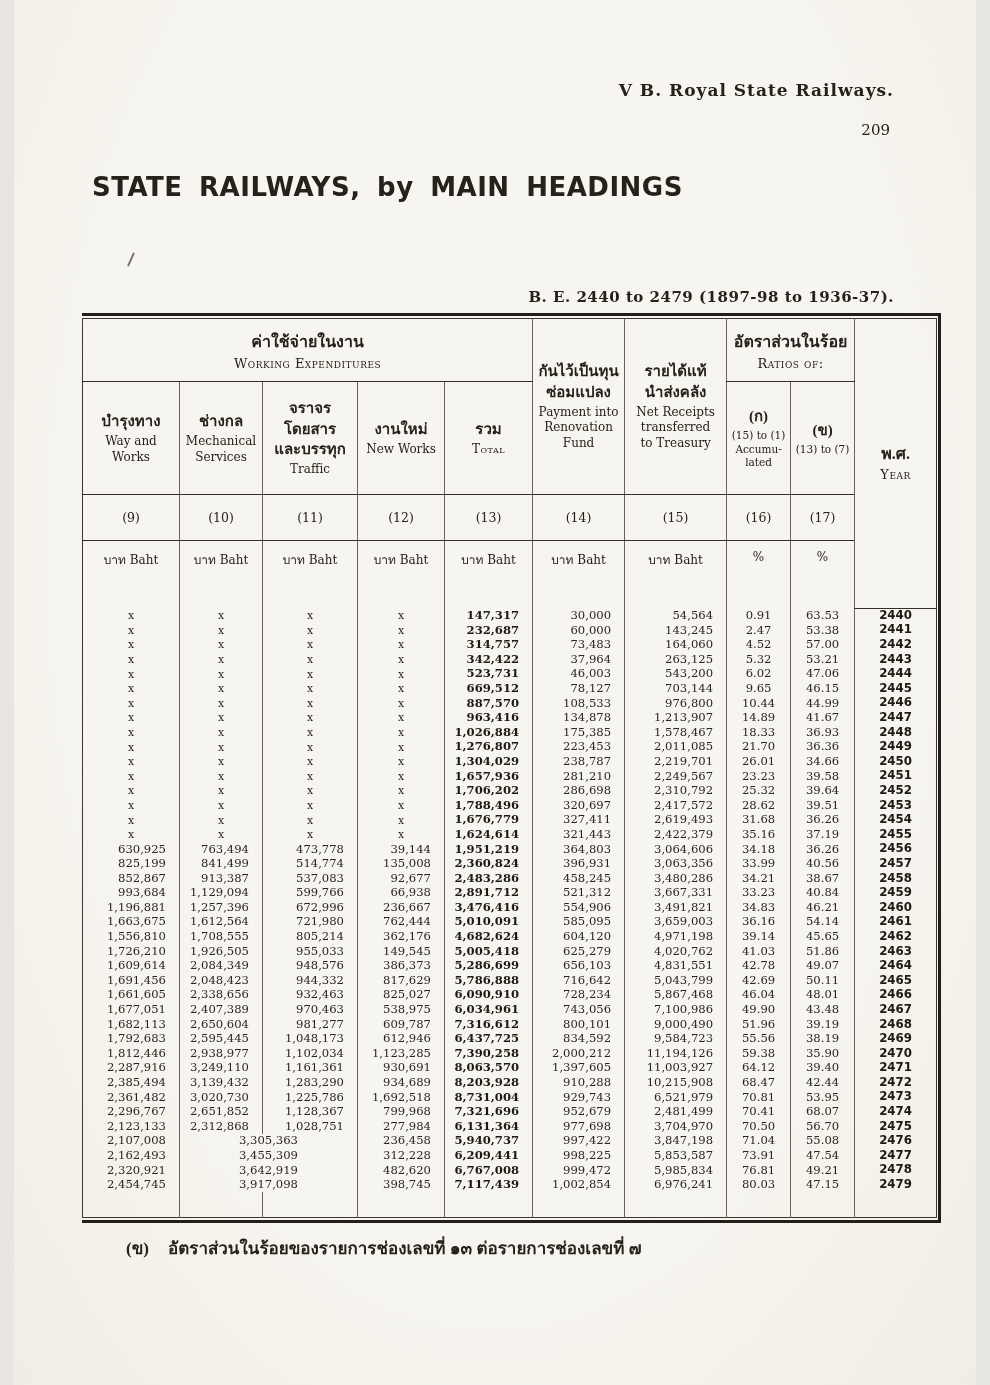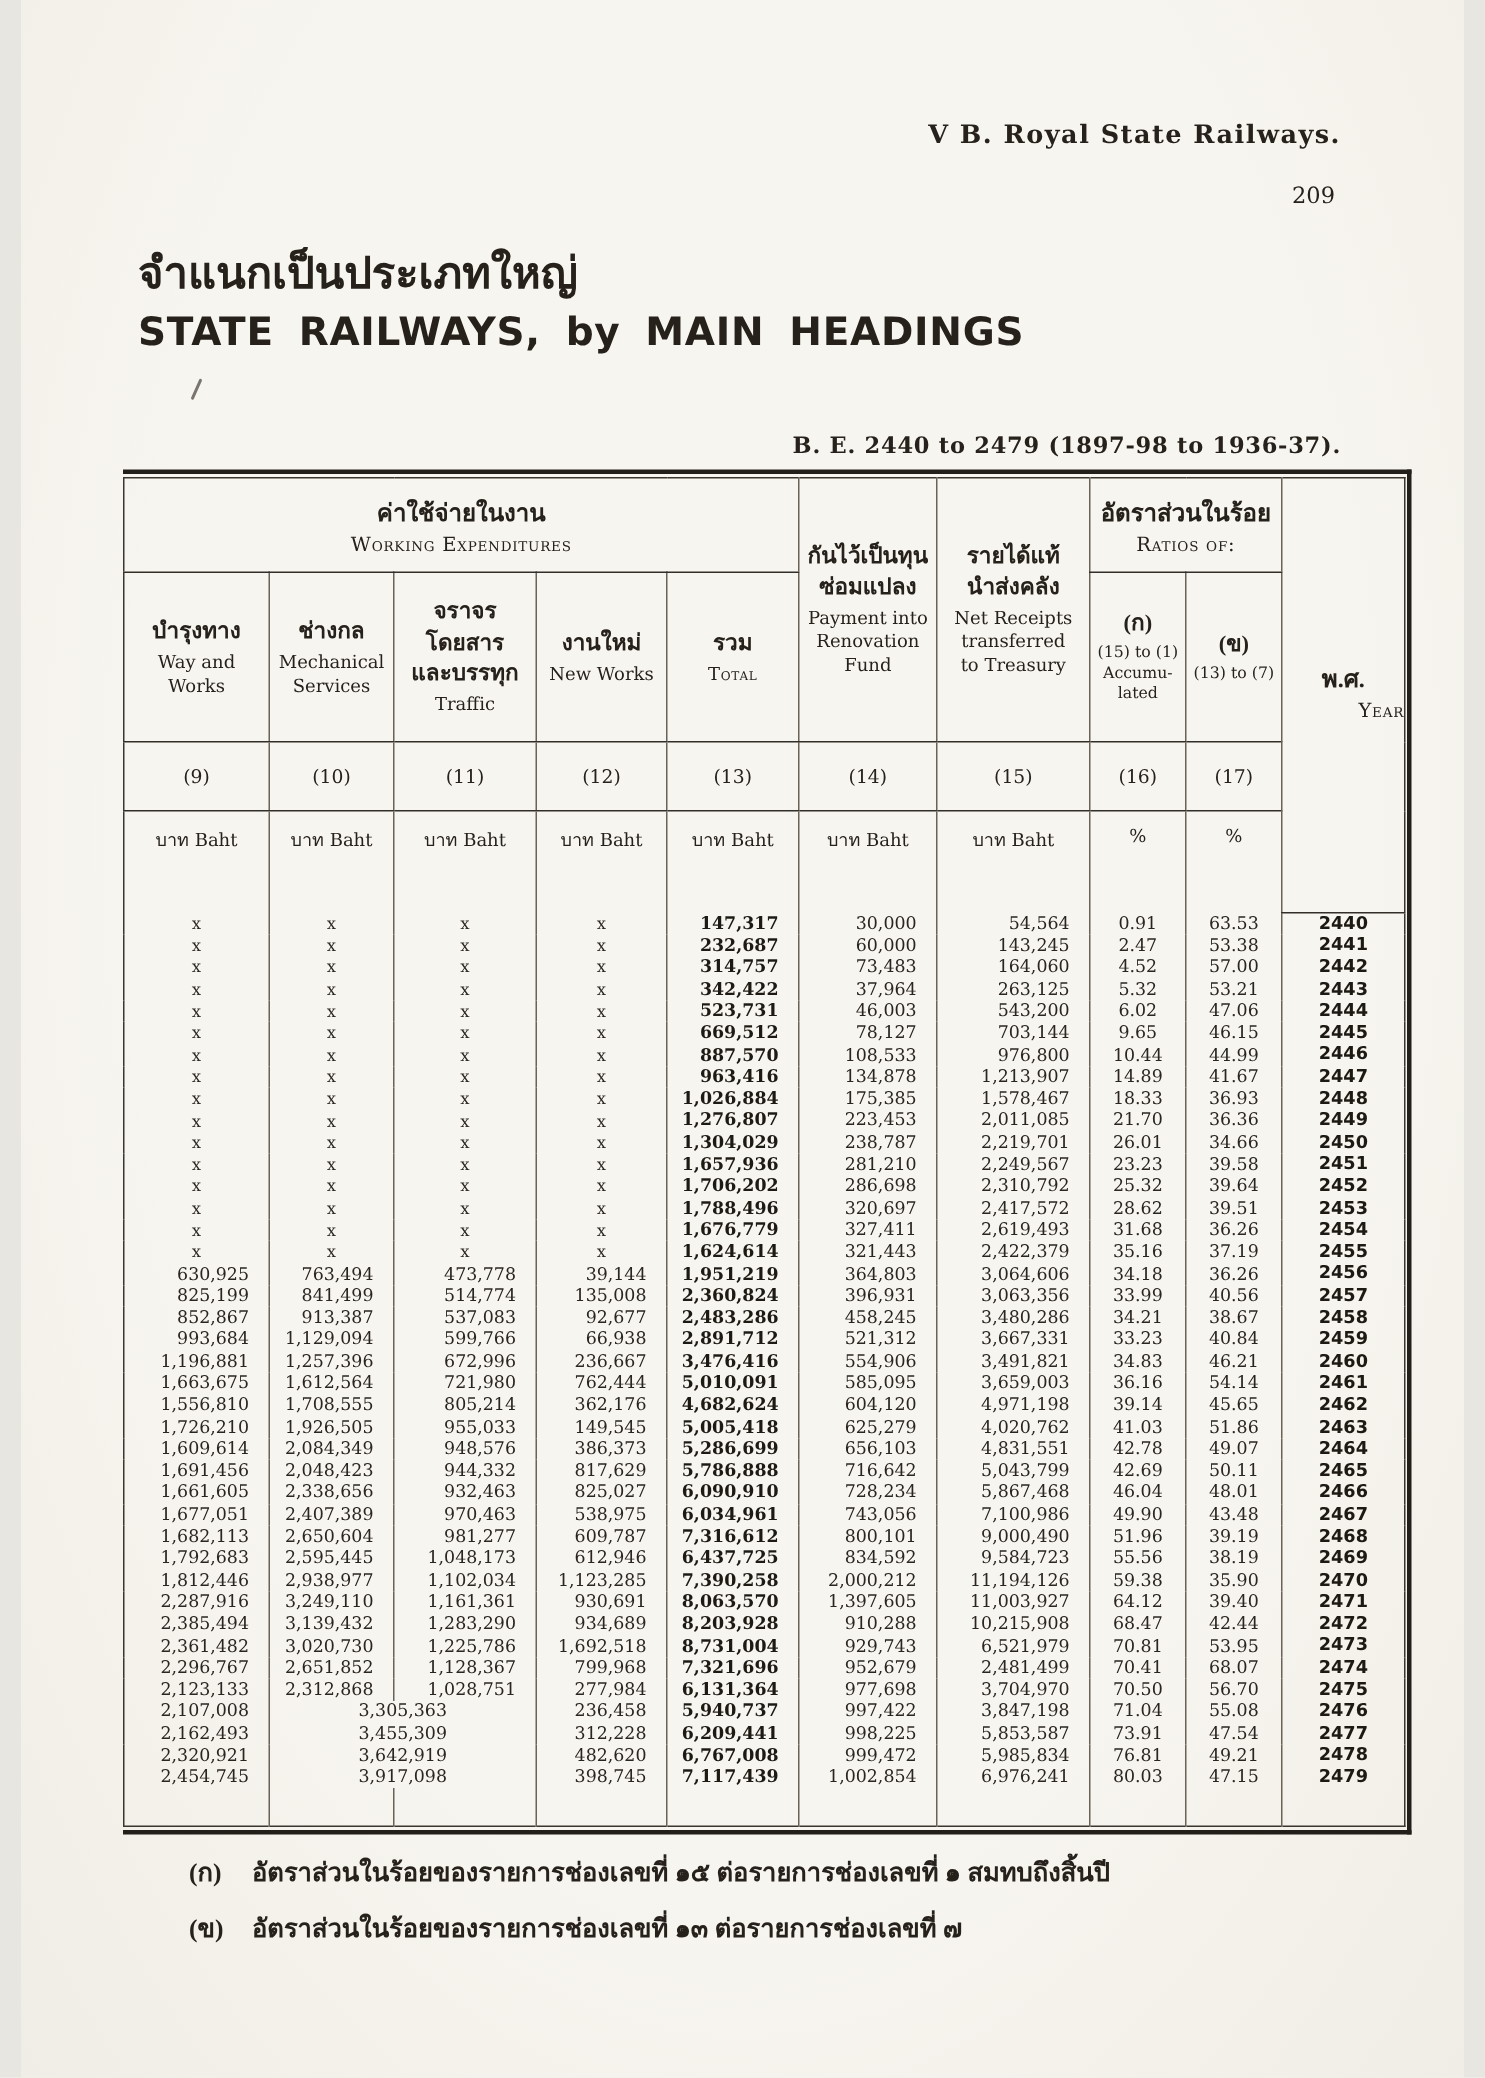--- a/index.html
+++ b/index.html
@@ -69,21 +69,21 @@
     font-size:15px; font-weight:600; text-align:center; white-space:pre-line; line-height:1.35;
   }
   .th-en{
     font-size:12px; text-align:center; white-space:pre-line; line-height:1.3; margin-top:3px;
   }
   .th-en.small{font-size:10.5px;}
   .sc{font-variant:small-caps; letter-spacing:0.5px;}
   .group-thai{font-family:"Liberation Serif", serif; font-size:16px; font-weight:600; text-align:center;}
   .group-en{font-size:13px; text-align:center; margin-top:2px;}
   .yearhead .th-thai{font-size:16px;}
-  .yearhead .th-en{font-size:13px;text-align:right;}
+  .yearhead .th-en{font-size:13px;}
   
   tbody td{
     height:14.6px; font-size:11.6px; line-height:1; white-space:nowrap;
     color:#2a2520;
   }
   td.num{text-align:right; padding-right:13px;}
   td.xmark{text-align:center; padding-right:0; font-size:11px;}
   td.total{font-weight:700; color:#1d1913;}
   td.merged{text-align:center; padding-right:0;}
   td.ratio{text-align:center;}
@@ -104,21 +104,20 @@
 </style>
 </head>
 <body>
 
 <div class="page">
 
   <div class="running-head">V B. Royal State Railways.</div>
   <div class="page-number">209</div>
 
   <div class="title-block">
-    <div class="title-thai">จำแนกเป็นประเภทใหญ่</div>
     <div class="title-en">STATE RAILWAYS, by MAIN HEADINGS</div>
   </div>
 
   <div class="pen-mark"></div>
 
   <div class="period-caption">B. E. 2440 to 2479 (1897-98 to 1936-37).</div>
 
   <div class="table-wrap">
     <table>
       <colgroup>
@@ -708,20 +707,17 @@
             <td class="num"></td>
             <td class="num"></td>
             <td class="year-cell"></td>
           </tr>
         </tbody>
     </table>
   </div>
 
   <div class="footnotes">
     <div class="footnote">
-      <span class="fn-label">(ก)</span><span class="fn-text">อัตราส่วนในร้อยของรายการช่องเลขที่ ๑๕ ต่อรายการช่องเลขที่ ๑ สมทบถึงสิ้นปี</span>
-    </div>
-    <div class="footnote">
       <span class="fn-label">(ข)</span><span class="fn-text">อัตราส่วนในร้อยของรายการช่องเลขที่ ๑๓ ต่อรายการช่องเลขที่ ๗</span>
     </div>
   </div>
 
 </div>
 
 </body></html>

